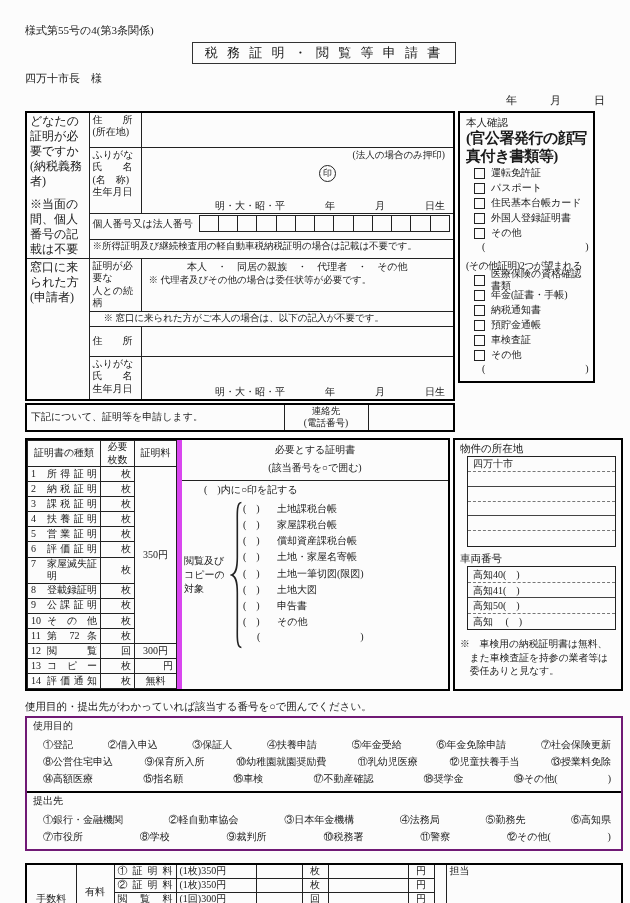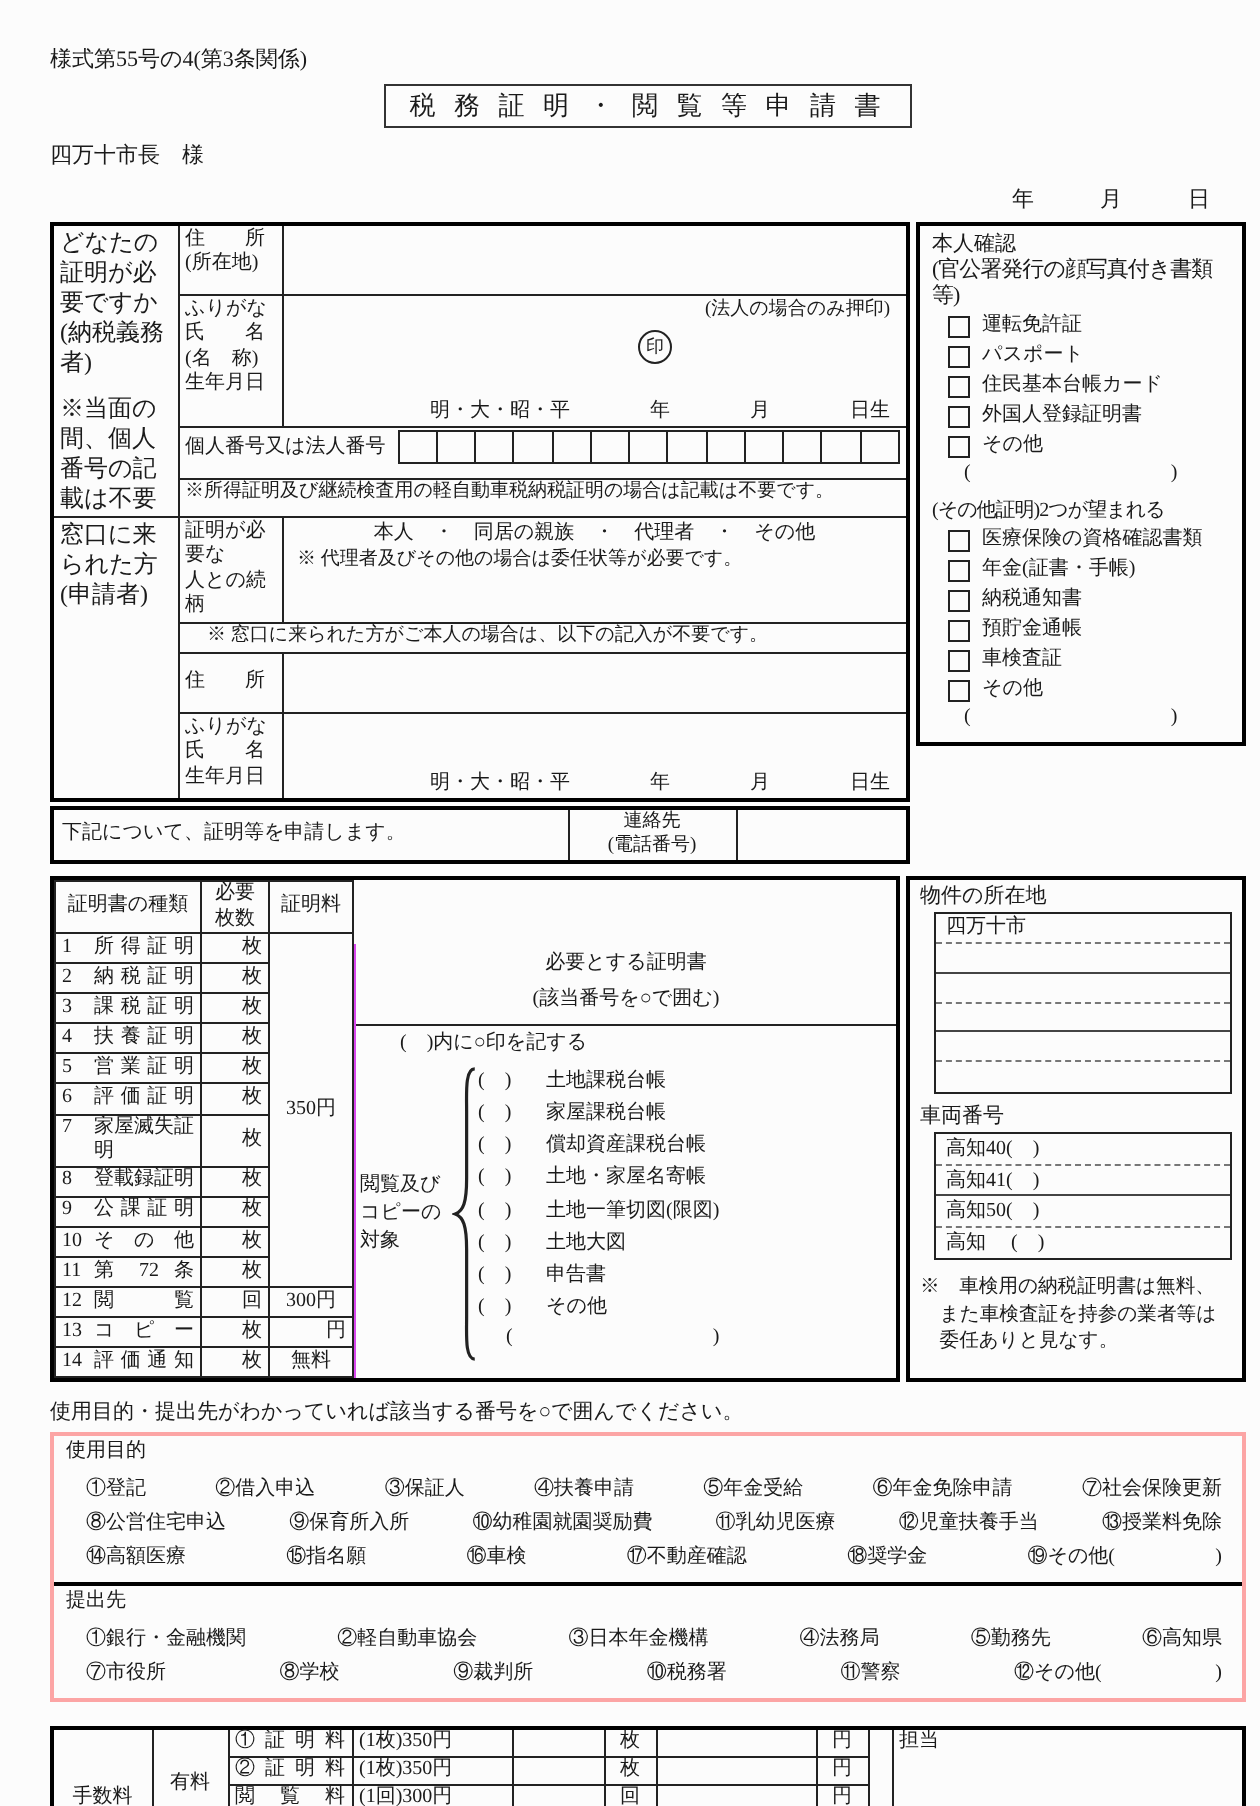--- a/index.html
+++ b/index.html
@@ -31,24 +31,24 @@
   .seal{position:absolute;top:17px;left:57%;width:15px;height:15px;border:1px solid #222;border-radius:50%;
         display:flex;align-items:center;justify-content:center;font-size:9px;}
   .numrow{display:flex;align-items:center;}
   .numlab{white-space:nowrap;padding-right:6px;}
   .numboxes{display:flex;flex:1;border:1px solid #222;height:15px;}
   .numbox{flex:1;border-right:1px solid #222;}
   .numbox:last-child{border-right:none;}
   .rel-opts{text-align:center;line-height:14px;}
   .rel-note{font-size:9.5px;padding-left:4px;line-height:13px;}
 
-  .id-panel{width:165px;margin-left:3px;border:2px solid #000;box-sizing:border-box;
+  .id-panel{width:137px;margin-left:3px;border:2px solid #000;box-sizing:border-box;
             padding:3px 4px 4px 6px;min-height:250px;}
   .id-title{font-size:10.5px;}
-  .id-sub{font-size:11px;letter-spacing:-0.5px;}
+  .id-sub{font-size:15px;letter-spacing:-0.5px;font-weight:bold;}
   .cb-row{display:flex;padding-left:8px;height:15px;align-items:center;}
   .cb{width:9px;height:9px;border:1px solid #222;margin-right:6px;flex:none;}
   .paren-blank{padding-left:16px;height:14px;}
   .id-title2{font-size:10px;margin-top:5px;letter-spacing:-0.5px;}
 
   table.req{border-collapse:collapse;width:430px;border:2px solid #000;margin-top:2px;table-layout:fixed;}
   table.req td{border:1px solid #222;padding:1px 4px;box-sizing:border-box;}
   .req-contact{width:84px;text-align:center;font-size:9.5px;line-height:11.5px;}
   .req-val{width:86px;}
 
@@ -57,21 +57,21 @@
   .cert-wrap{width:425px;border:2px solid #000;display:flex;box-sizing:border-box;}
   table.cert{border-collapse:collapse;width:150px;table-layout:fixed;}
   table.cert td{border:1px solid #222;padding:0 3px;height:15.1px;box-sizing:border-box;font-size:10px;}
   .c-hdr{text-align:center;}
   .c-name-flex{display:flex;}
   .c-no{width:16px;flex:none;}
   .c-nm{flex:1;text-align:justify;text-align-last:justify;}
   .c-qty{text-align:right;width:34px;}
   .c-fee{width:42px;text-align:center;vertical-align:middle;}
   .c-fee-r{text-align:right;}
-  .needed{flex:1;border-left:1px solid #d946ef;display:flex;flex-direction:column;margin-top:32px;}
+  .needed{flex:1;border-left:5px solid #d946ef;display:flex;flex-direction:column;}
   .need-h1{text-align:center;padding-top:4px;height:18px;}
   .need-h2{text-align:center;height:18px;border-bottom:1px solid #222;}
   .need-body{flex:1;padding:3px 0 0 2px;}
   .need-instr{padding-left:20px;height:17px;}
   .brace-row{display:flex;}
   .scope{width:46px;display:flex;flex-direction:column;justify-content:center;line-height:14px;flex:none;}
   .brace{width:13px;height:148px;align-self:center;flex:none;}
   .nlist{flex:1;}
   .nrow{display:flex;height:16.2px;align-items:center;}
   .nparen{width:34px;flex:none;}
@@ -81,21 +81,21 @@
   .prop-label{font-size:10.5px;}
   .pbox{border:1px solid #222;margin:1px 0 5px 7px;}
   .prow{height:14.8px;border-bottom:1px dashed #777;padding:0 5px;box-sizing:border-box;line-height:14.8px;}
   .prow:nth-child(even){border-bottom:1px solid #444;}
   .prow:last-child{border-bottom:none;}
   .vrow{height:15.5px;line-height:15.5px;}
   .prop-note{font-size:9.8px;line-height:13.5px;padding:2px 0 0 1em;text-indent:-1em;}
 
   
   .purpose-intro{margin:9px 0 3px 0;font-size:10.5px;}
-  .pbox2{border:2px solid #fca5a5;}
+  .pbox2{border:2px solid #701a75;}
   .sec-title{padding:2px 6px;height:14px;}
   .opt-area{padding:0 10px 4px 16px;}
   .opt-line{display:flex;justify-content:space-between;height:17px;align-items:center;}
   .opt{white-space:nowrap;}
   .dest-sec{border-top:2px solid #000;}
 
   
   table.fee{border-collapse:collapse;width:598px;margin-top:12px;border:2px solid #000;table-layout:fixed;}
   table.fee td{border:1px solid #222;padding:0 3px;height:13.8px;box-sizing:border-box;font-size:10px;}
   .f-group{text-align:center;vertical-align:middle;}

